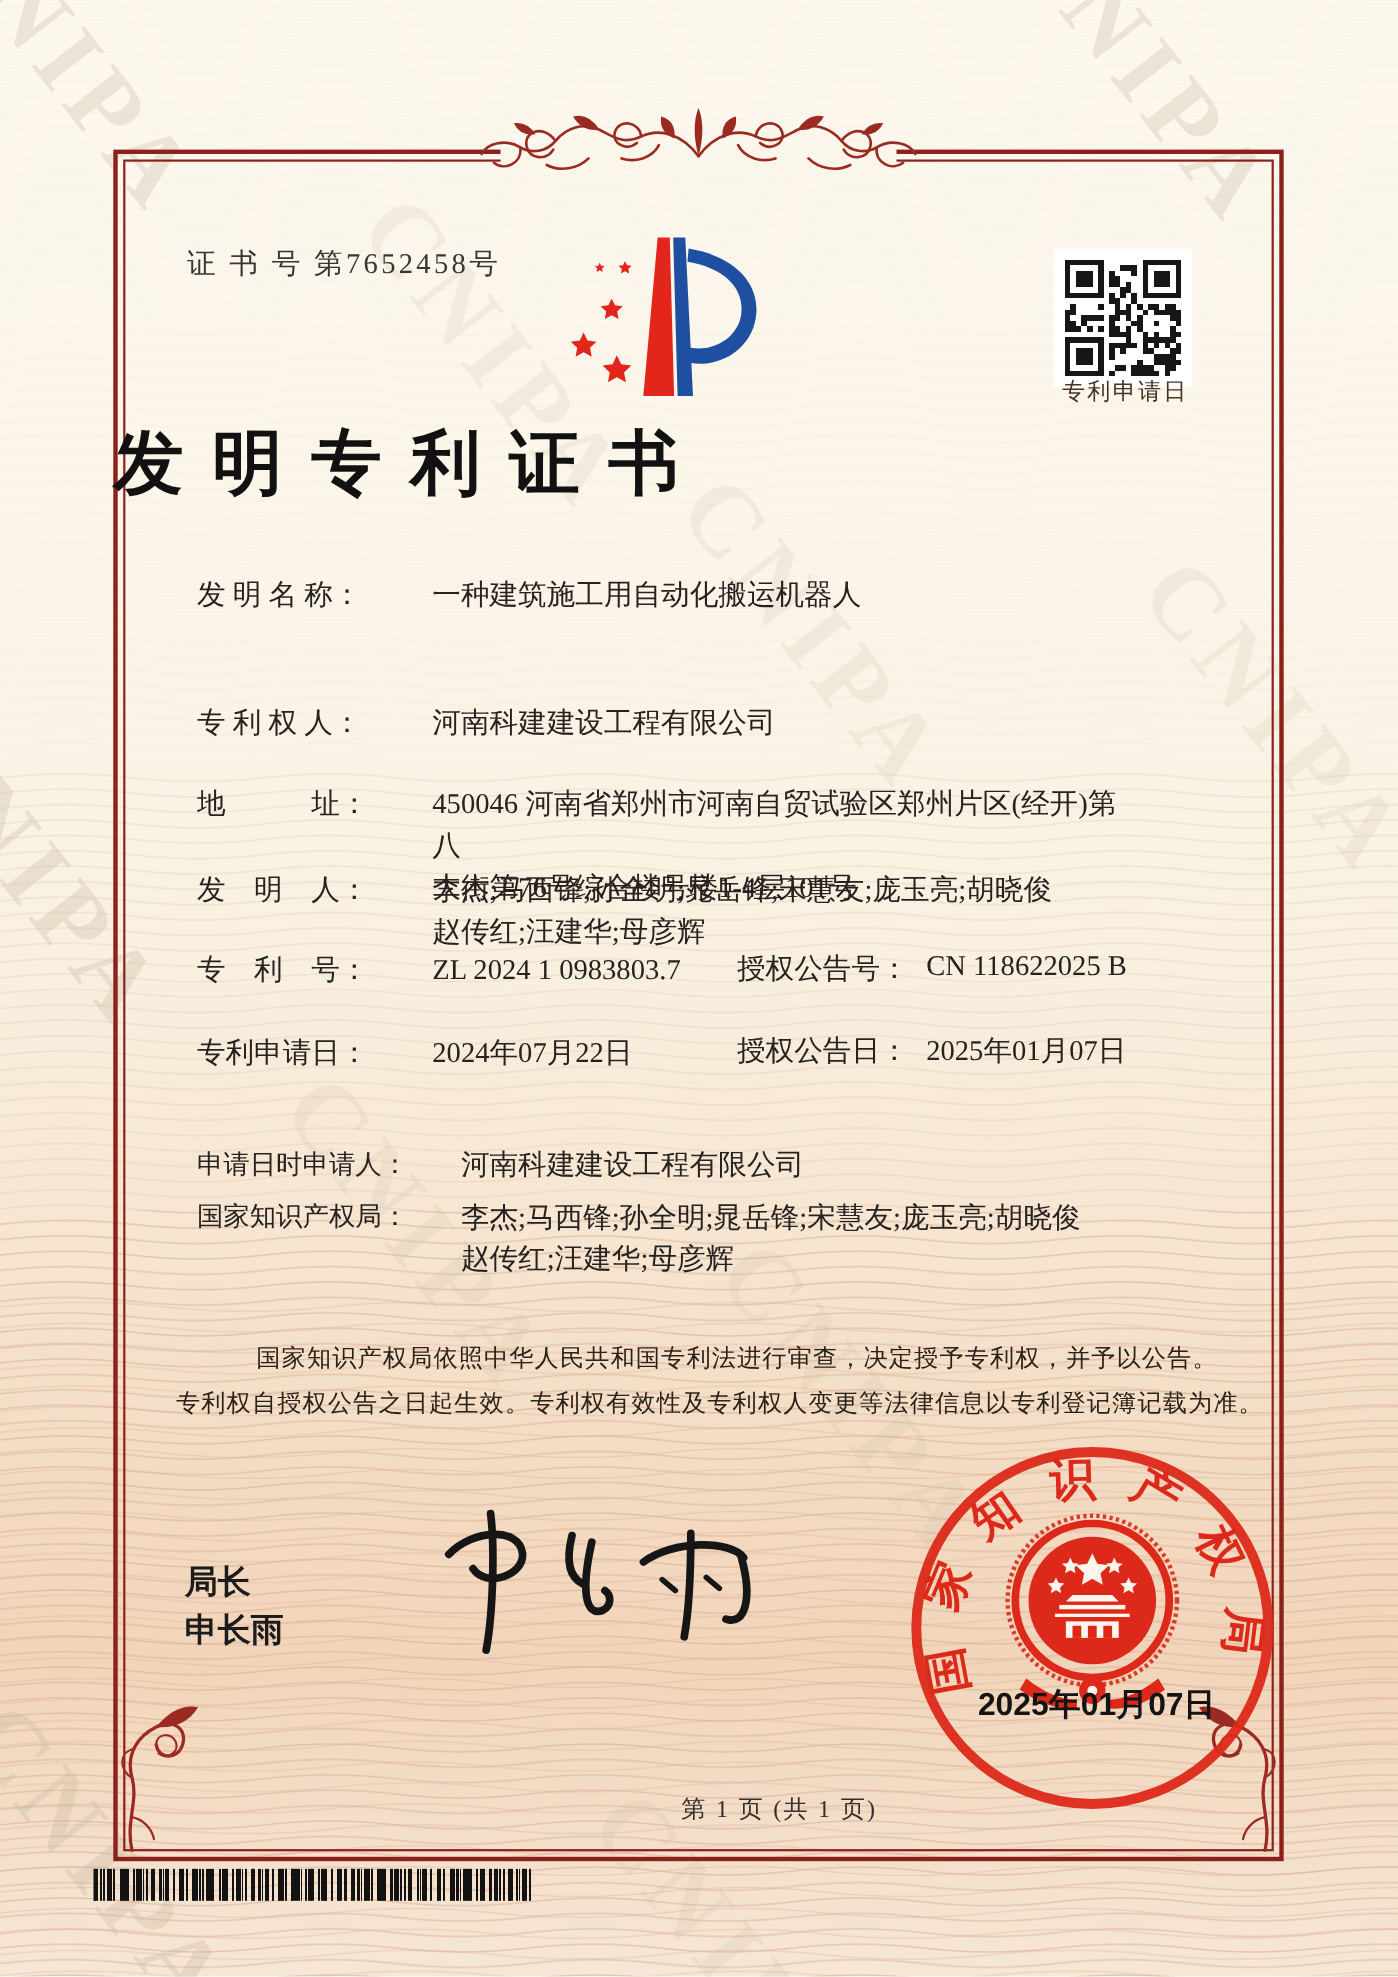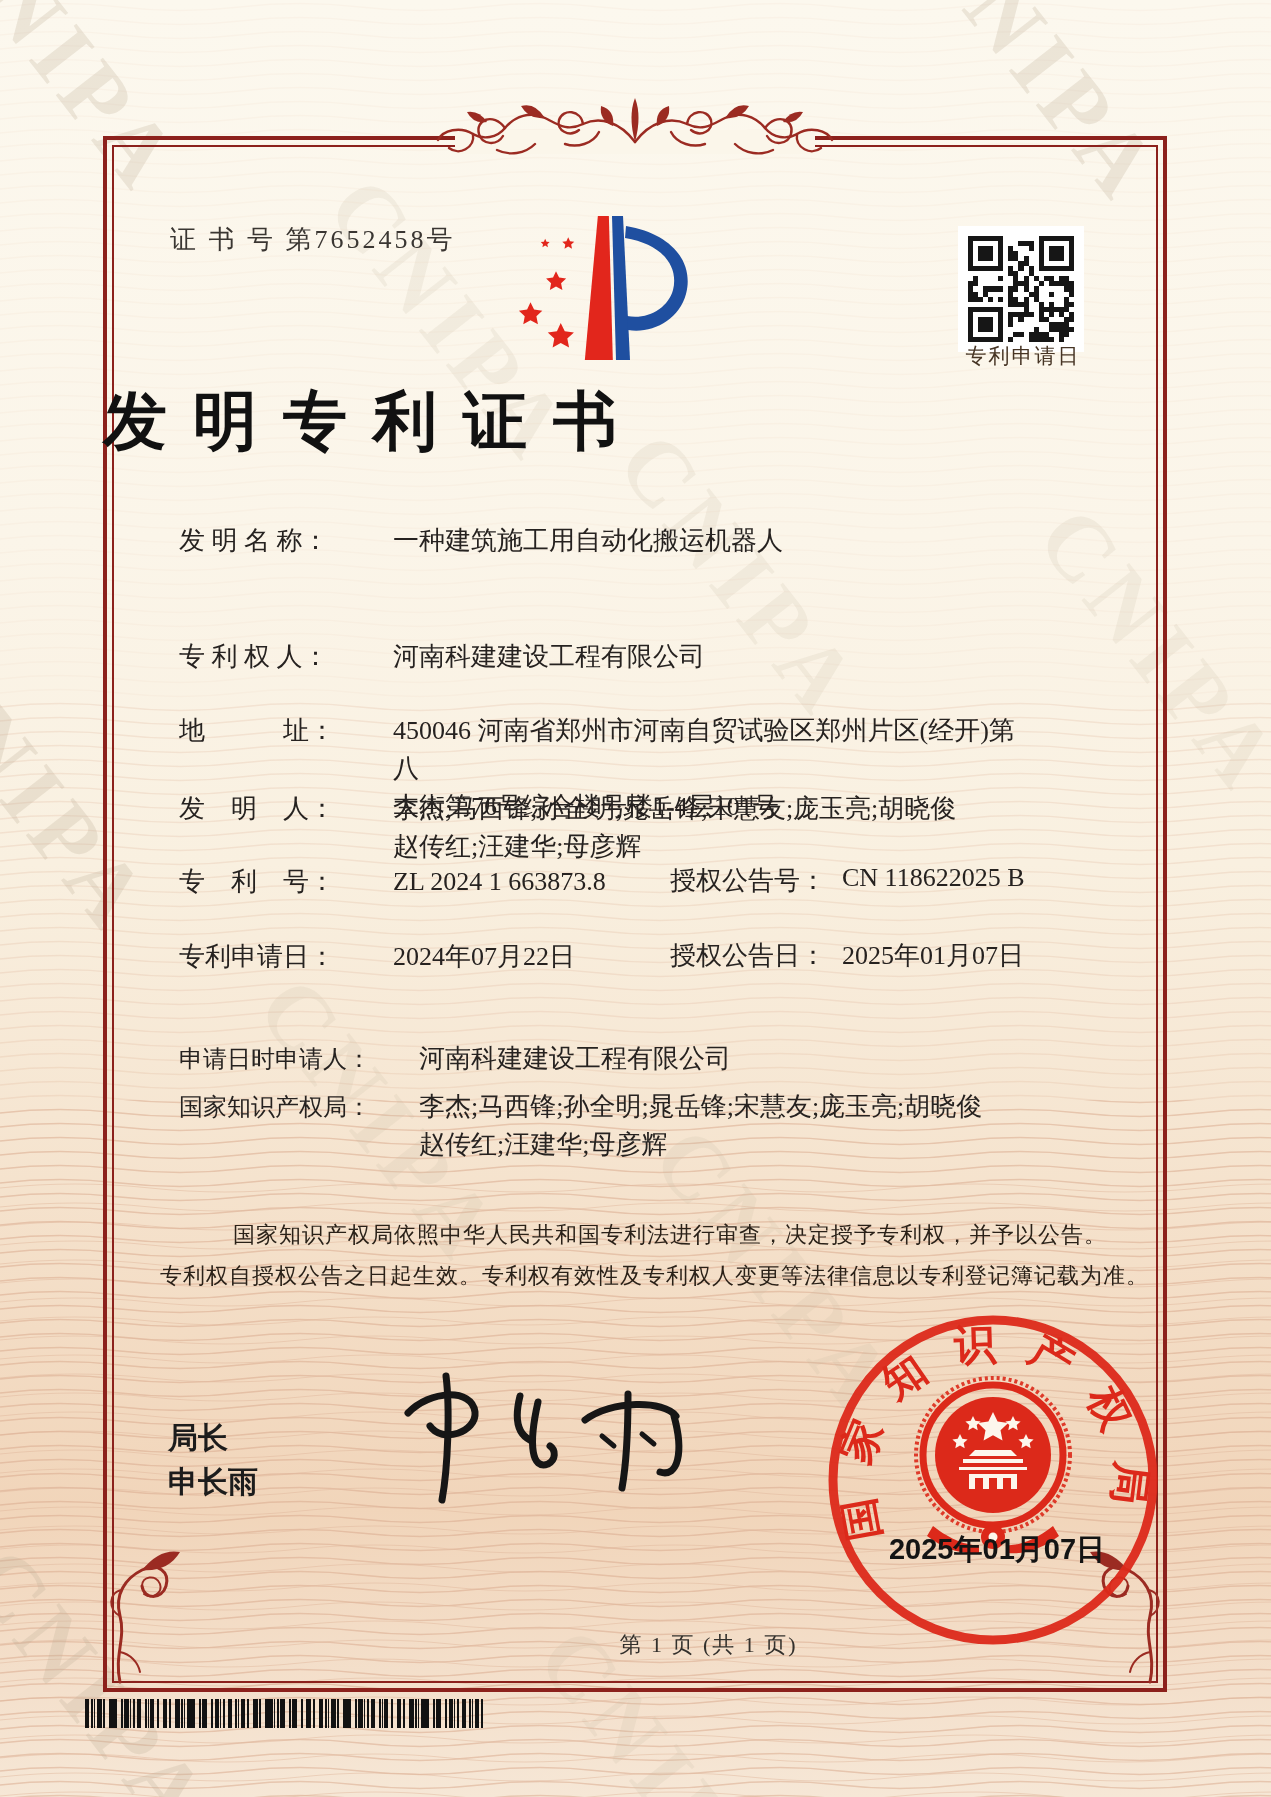--- a/index.html
+++ b/index.html
@@ -292,21 +292,21 @@
   </div>
   <div class="row" style="top:712px">
     <span class="lbl">地　　　址：</span><span class="val">450046 河南省郑州市河南自贸试验区郑州片区(经开)第八
 大街第76号综合楼号楼1-4层101号</span>
   </div>
   <div class="row" style="top:790px">
     <span class="lbl">发　明　人：</span><span class="val">李杰;马西锋;孙全明;晁岳锋;宋慧友;庞玉亮;胡晓俊
 赵传红;汪建华;母彦辉</span>
   </div>
   <div class="row" style="top:863px">
-    <span class="lbl">专　利　号：</span><span class="val">ZL 2024 1 663873.8</span>
+    <span class="lbl">专　利　号：</span><span class="val">ZL 2024 1 0983803.7</span>
   </div>
   <div class="col2" style="top:863px">
     <span class="lbl">授权公告号：</span><span class="val" style="margin-left:12px">CN 118622025 B</span>
   </div>
   <div class="row" style="top:938px">
     <span class="lbl">专利申请日：</span><span class="val">2024年07月22日</span>
   </div>
   <div class="col2" style="top:938px">
     <span class="lbl">授权公告日：</span><span class="val" style="margin-left:12px">2025年01月07日</span>
   </div>

